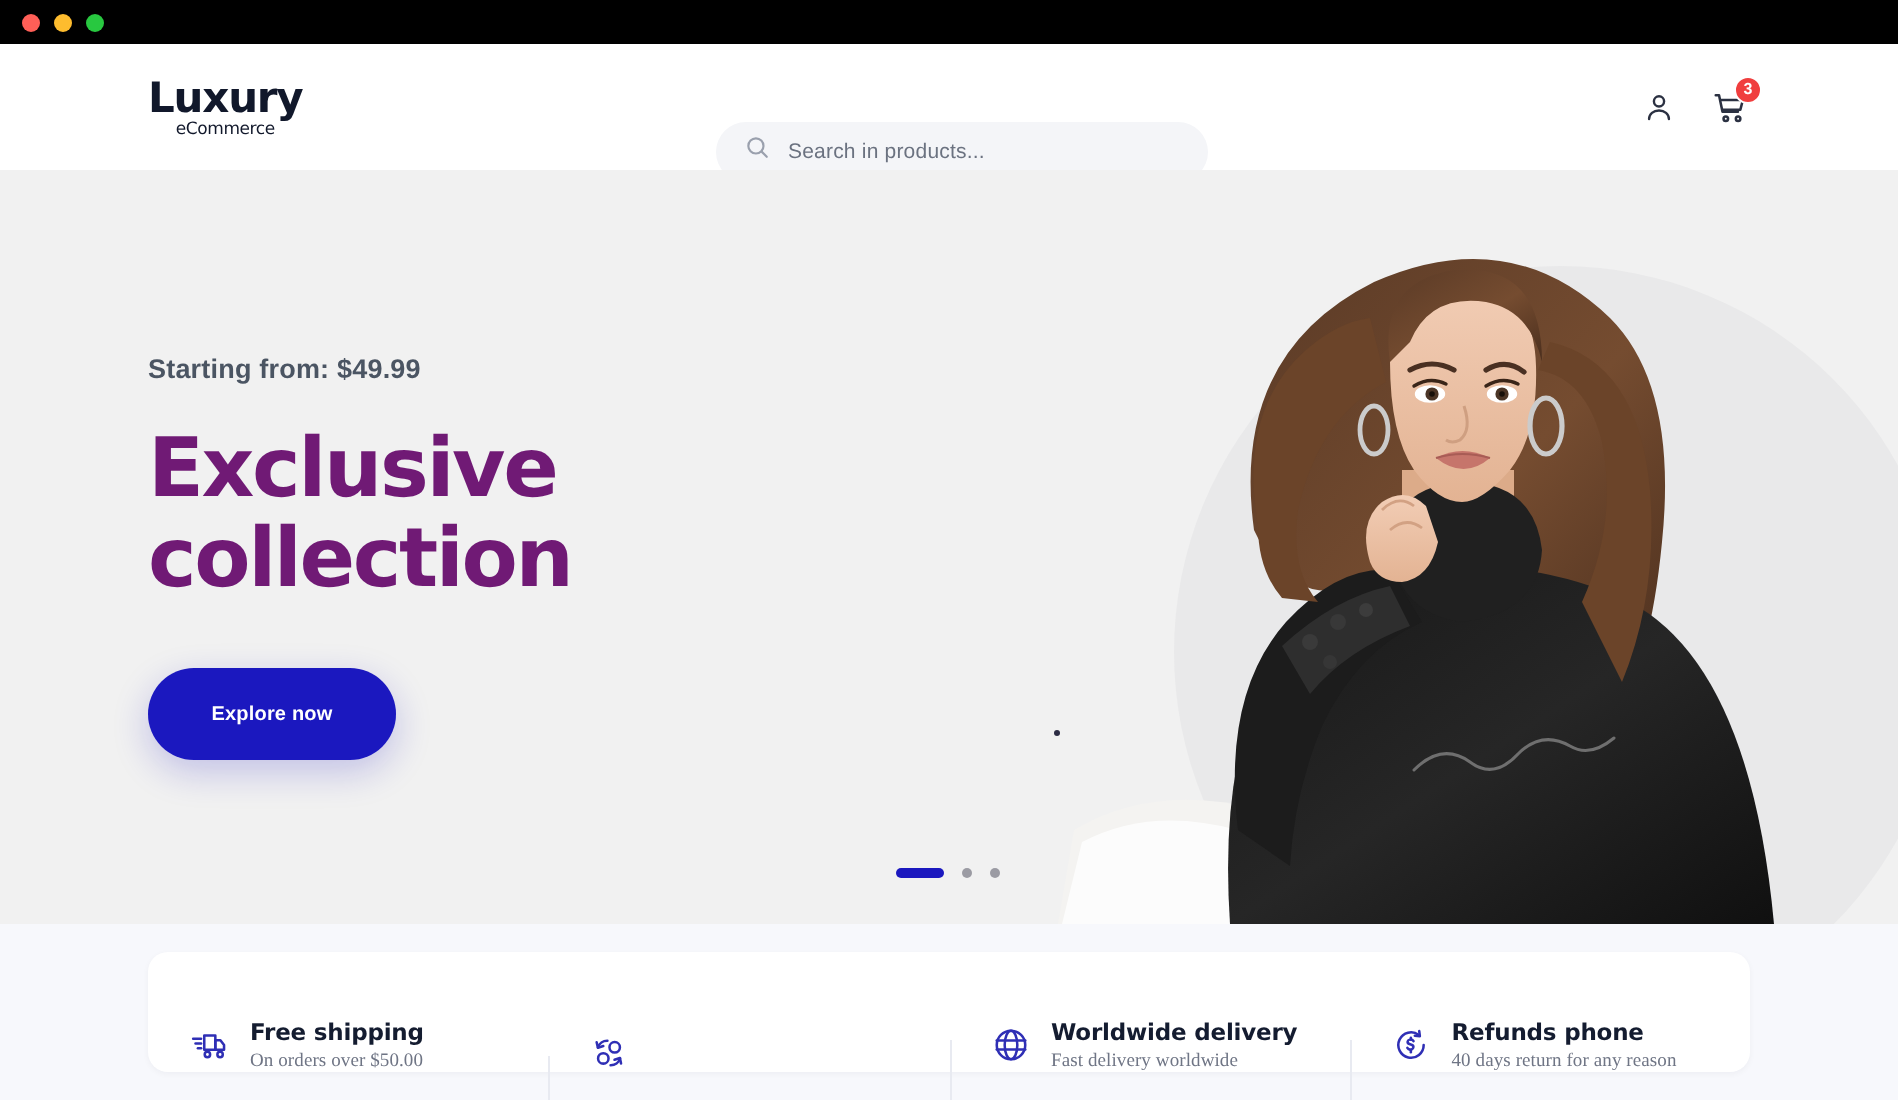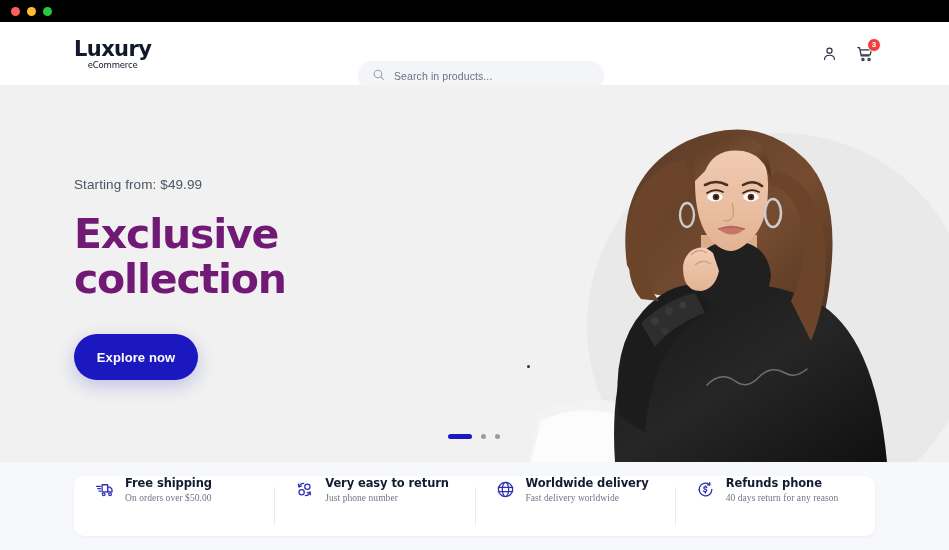--- a/index.html
+++ b/index.html
@@ -77,36 +77,36 @@
 
   
   .hero {
     position:relative; width:100%; height:377px;
     background:#f1f1f1; overflow:hidden;
   }
   .hero-copy {
     position:absolute; left:74px; top:92px; z-index:3;
   }
   .hero-eyebrow {
-    font-size:13.5px; color:#4b5563; font-weight:400;
+    font-size:13.5px; color:#4b5563; font-weight:700;
     letter-spacing:0.1px; margin-bottom:20px;
   }
   .hero-title {
     font-size:41px; line-height:1.09; font-weight:700;
     color:#701a75; letter-spacing:-1.2px;
     font-family:"DejaVu Sans", sans-serif;
     max-width:420px;
   }
   .cta-btn {
     margin-top:33px;
     width:124px; height:46px;
     background:#1b18bf; border-radius:24px;
     border:none; cursor:pointer;
     display:flex; align-items:center; justify-content:center;
-    color:#ffffff; font-size:13px; font-weight:600;
+    color:#ffffff; font-size:10px; font-weight:600;
     letter-spacing:0.1px;
     font-family:"Liberation Sans", sans-serif;
     box-shadow:0 6px 18px rgba(27,24,191,0.22);
     position:relative;
   }
   .cta-tail {
     position:absolute; right:-36px; bottom:12px;
     width:3px; height:3px; background:#2c2c44;
     border-radius:50%;
   }
@@ -138,21 +138,21 @@
 
   
   .features-band {
     width:100%; height:88px;
     background:#f7f8fc;
     display:flex; align-items:center; justify-content:center;
   }
   .features-card {
     width:801px; height:60px;
     background:#ffffff; border-radius:10px;
-    display:flex; align-items:flex-start;
+    display:flex; align-items:flex-end;
     box-shadow:0 1px 3px rgba(20,25,50,0.045);
     margin-top:-1px;
   }
   .feature {
     flex:1; display:flex; align-items:center; gap:11px;
     padding-left:21px; position:relative;
   }
   .feature + .feature::before {
     content:""; position:absolute; left:0; top:11px;
     width:1px; height:38px; background:#e8eaf1;
@@ -348,24 +348,20 @@
       <span class="feature-icon">
         <svg width="19" height="19" viewBox="0 0 24 24" fill="none" stroke="#2f2fb5" stroke-width="1.6" stroke-linecap="round" stroke-linejoin="round">
           <circle cx="8.4" cy="15.4" r="3.3"></circle>
             <circle cx="15.6" cy="8.4" r="3.3"></circle>
           <path d="M5 8.5A6.2 6.2 0 0 1 11 4.2"></path>
             <path d="M19 15.4a6.2 6.2 0 0 1-6 4.3"></path>
           <path d="M4.2 5.2 5 8.7 8.4 7.6"></path>
             <path d="M19.6 18.6 18.9 15.2 15.5 16.3"></path>
         </svg>
       </span>
-      <div>
-        <div class="feature-title">Very easy to return</div>
-        <div class="feature-sub">Just phone number</div>
-      </div>
     </div>
 
     <div class="feature">
       <span class="feature-icon">
         <svg width="19" height="19" viewBox="0 0 24 24" fill="none" stroke="#2f2fb5" stroke-width="1.6" stroke-linecap="round" stroke-linejoin="round">
           <circle cx="12" cy="12" r="9"></circle>
           <ellipse cx="12" cy="12" rx="4" ry="9"></ellipse>
           <line x1="3" y1="9.2" x2="21" y2="9.2"></line>
             <line x1="3" y1="14.8" x2="21" y2="14.8"></line>
         </svg>

